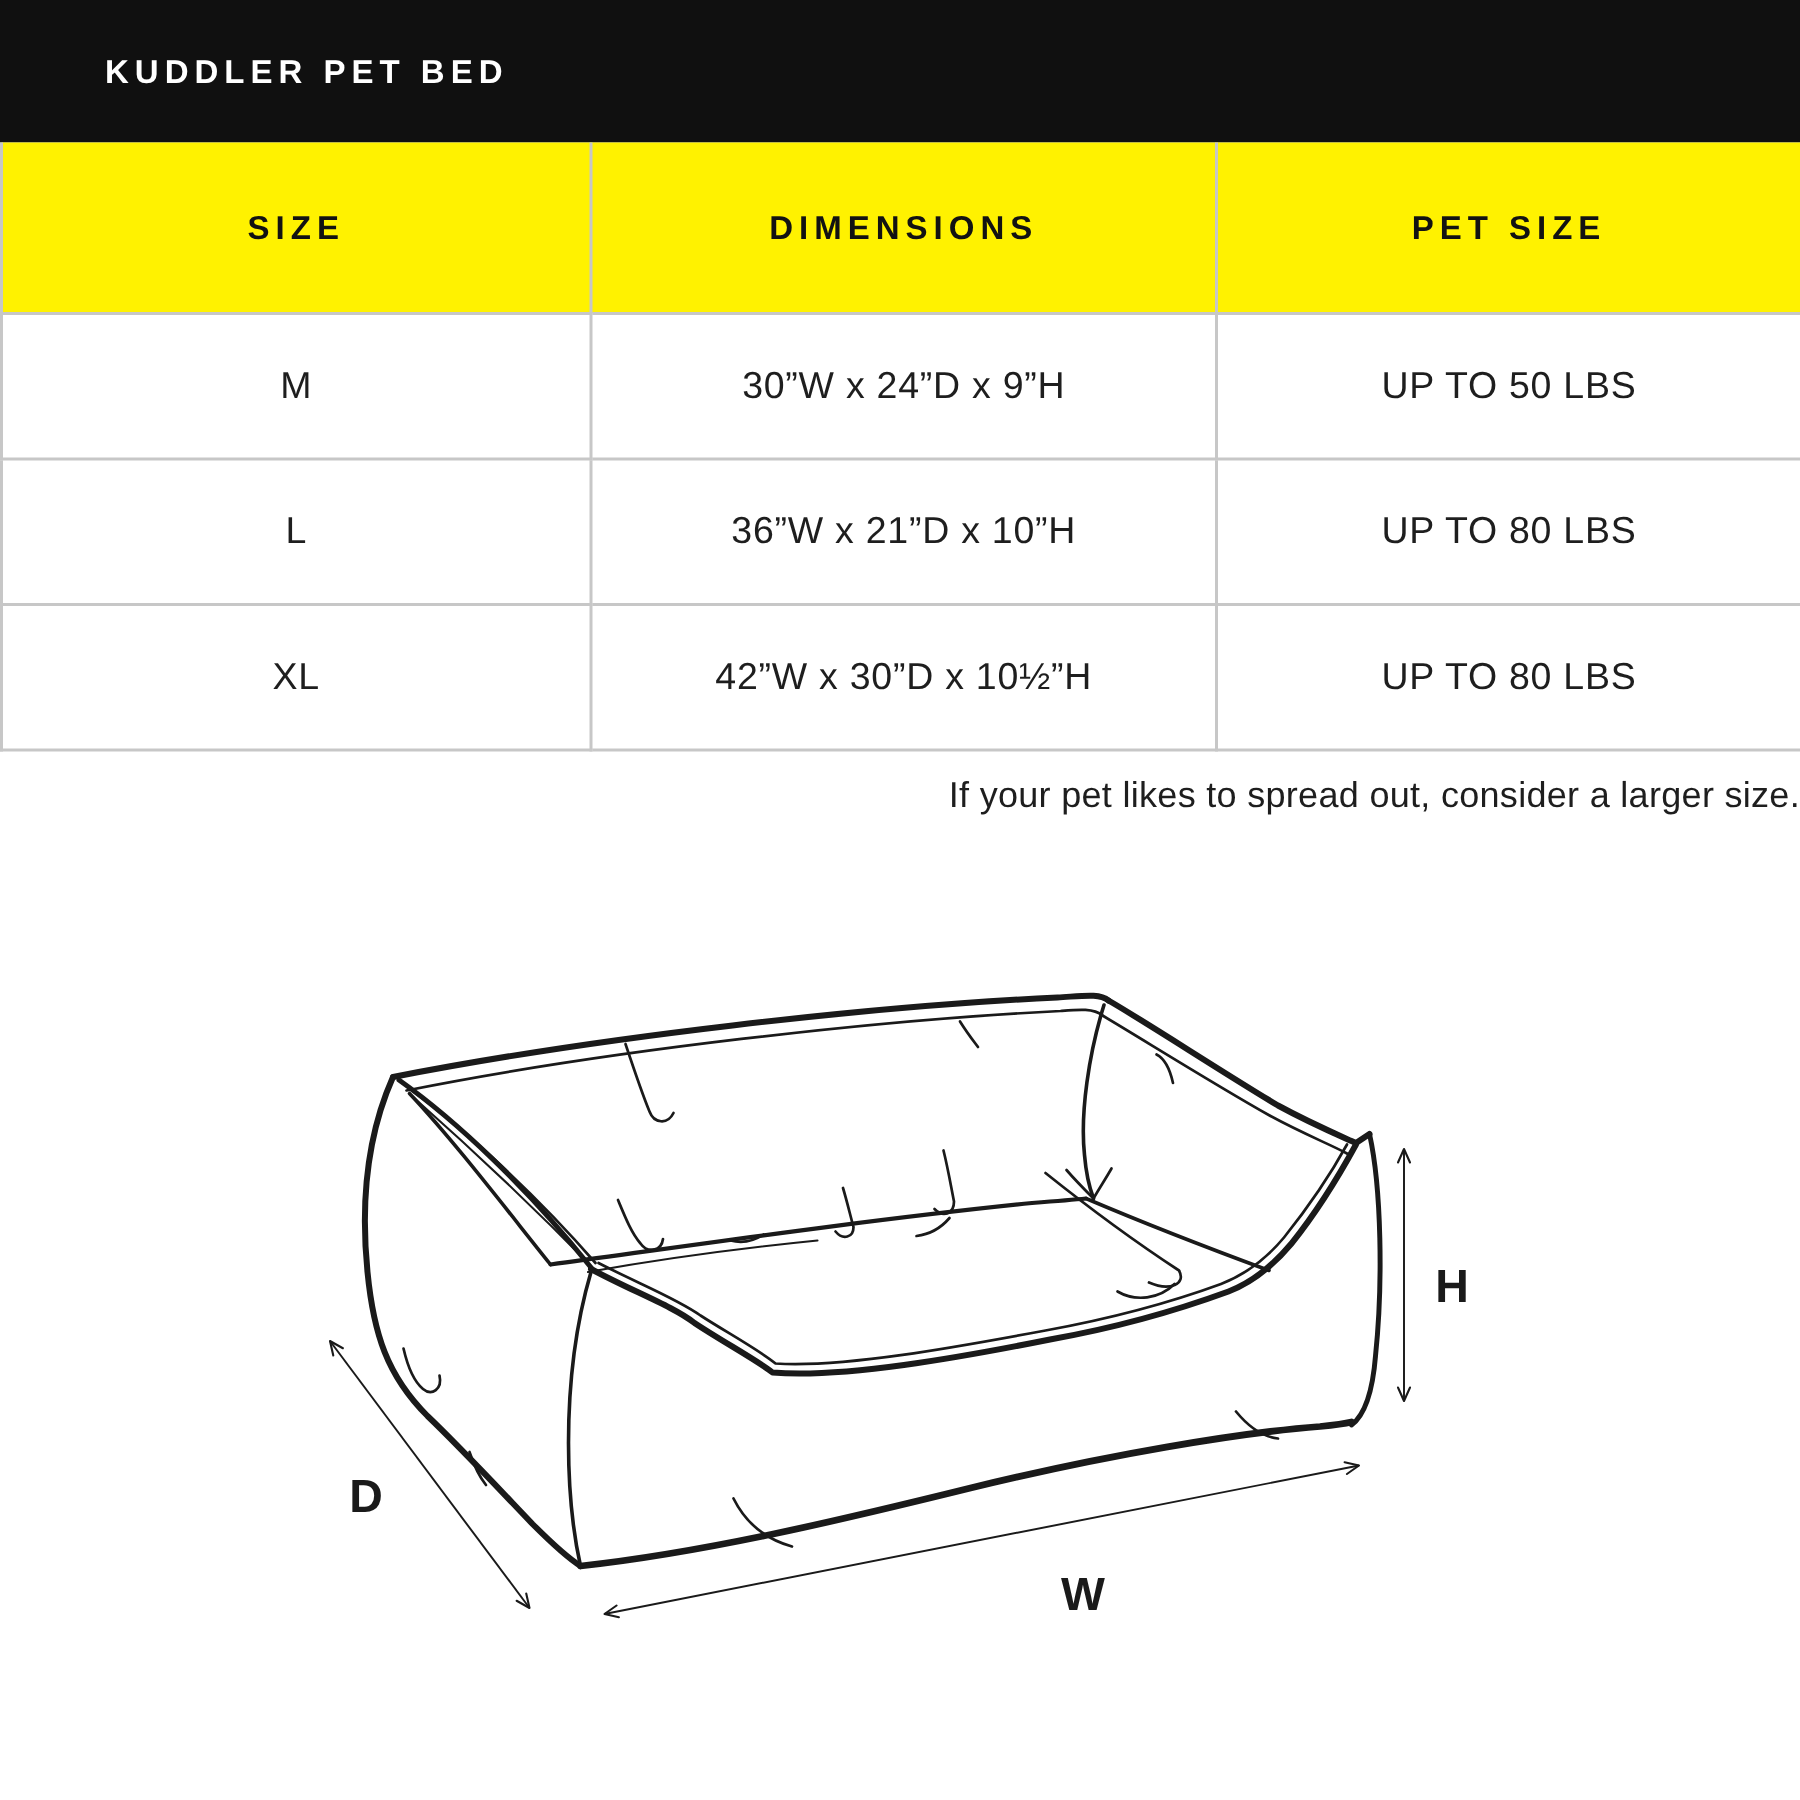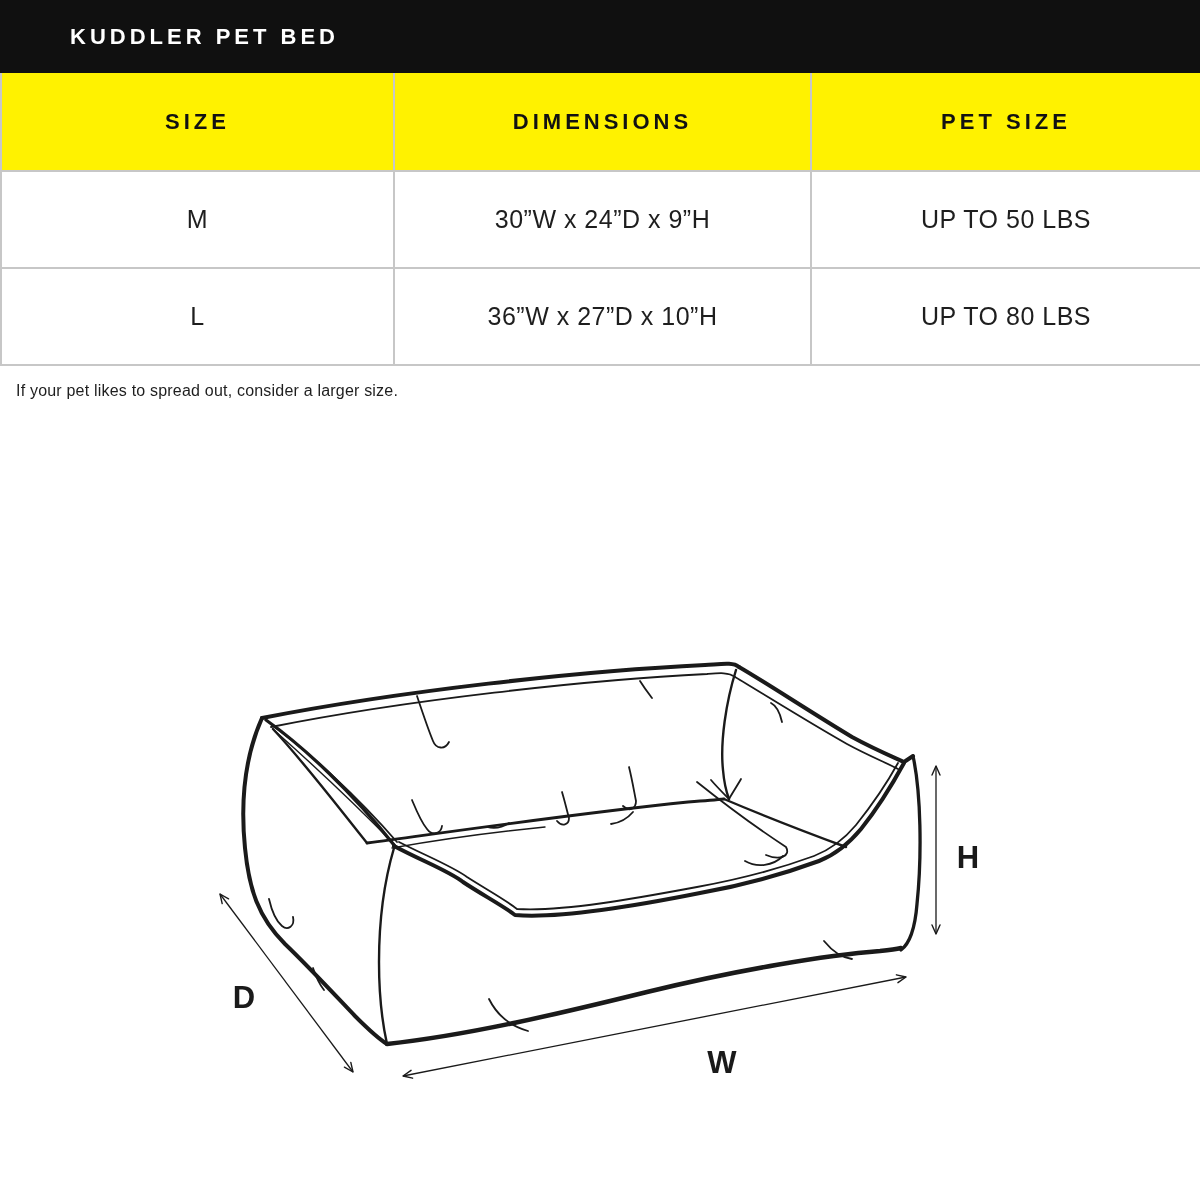--- a/index.html
+++ b/index.html
@@ -12,62 +12,62 @@
   *{box-sizing:border-box;}
   html,body{margin:0;padding:0;}
   body{
     width:1200px;height:1200px;
     background:#ffffff;
     font-family:"Liberation Sans", sans-serif;
     position:relative;
     overflow:hidden;
   }
   .title-bar{
-    height:73px;
+    height:95px;
     background:var(--title-black);
     display:flex;align-items:center;
     padding-left:70px;
   }
   .title-bar .product-title{
     color:#ffffff;
     font-size:22px;
     font-weight:bold;
     letter-spacing:4px;
   }
   table.size-chart{
     width:1200px;
     border-collapse:collapse;
     table-layout:fixed;
   }
   table.size-chart th{
     background:var(--accent-yellow);
-    height:98px;
+    height:114px;
     font-size:22px;
     font-weight:bold;
     letter-spacing:4px;
     color:#121212;
     border:2px solid var(--border-gray);
     border-top:none;
     text-align:center;
   }
   table.size-chart td{
     height:97px;
     font-size:25px;
     font-weight:400;
     letter-spacing:0.5px;
     color:var(--text-dark);
     border:2px solid var(--border-gray);
     text-align:center;
     vertical-align:middle;
     background:#ffffff;
   }
   .sizing-note{
-    margin:16px 0 0 16px;
-    text-align:left;
-    font-size:16px;
+    margin:16px 0 0 0;
+    text-align:right;
+    font-size:24px;
     color:var(--text-dark);
     letter-spacing:0.2px;
   }
   svg.sketch{
     position:absolute;
     left:0;top:600px;
     width:1200px;height:600px;
   }
   svg.sketch path{fill:none;stroke:var(--sketch-ink);stroke-linecap:round;stroke-linejoin:round;}
   svg.sketch .thick{stroke-width:4;}
@@ -106,21 +106,26 @@
     </tr>
   </thead>
   <tbody>
     <tr>
       <td>M</td>
       <td>30”W x 24”D x 9”H</td>
       <td>UP TO 50 LBS</td>
     </tr>
     <tr>
       <td>L</td>
-      <td>36”W x 27”D x 10”H</td>
+      <td>36”W x 21”D x 10”H</td>
+      <td>UP TO 80 LBS</td>
+    </tr>
+    <tr>
+      <td>XL</td>
+      <td>42”W x 30”D x 10½”H</td>
       <td>UP TO 80 LBS</td>
     </tr>
   </tbody>
 </table>
 
 <p class="sizing-note">If your pet likes to spread out, consider a larger size.</p>
 
 <svg class="sketch" viewBox="0 600 1200 600" aria-hidden="true">
   <defs>
     <marker id="arr" markerWidth="14" markerHeight="14" refX="12" refY="7" orient="auto-start-reverse" markerUnits="userSpaceOnUse">

